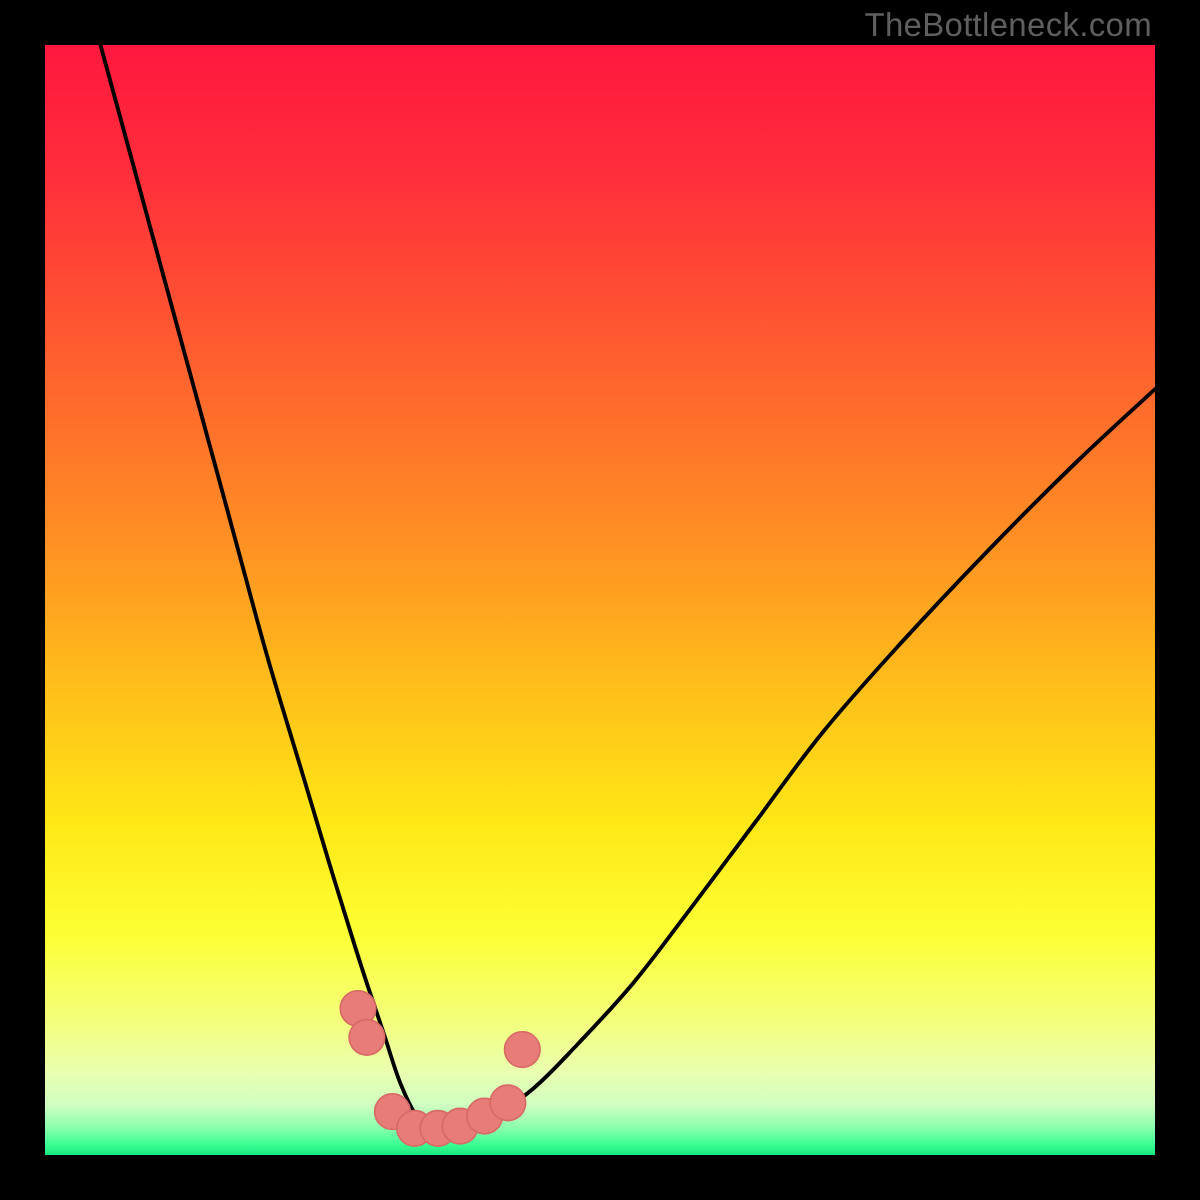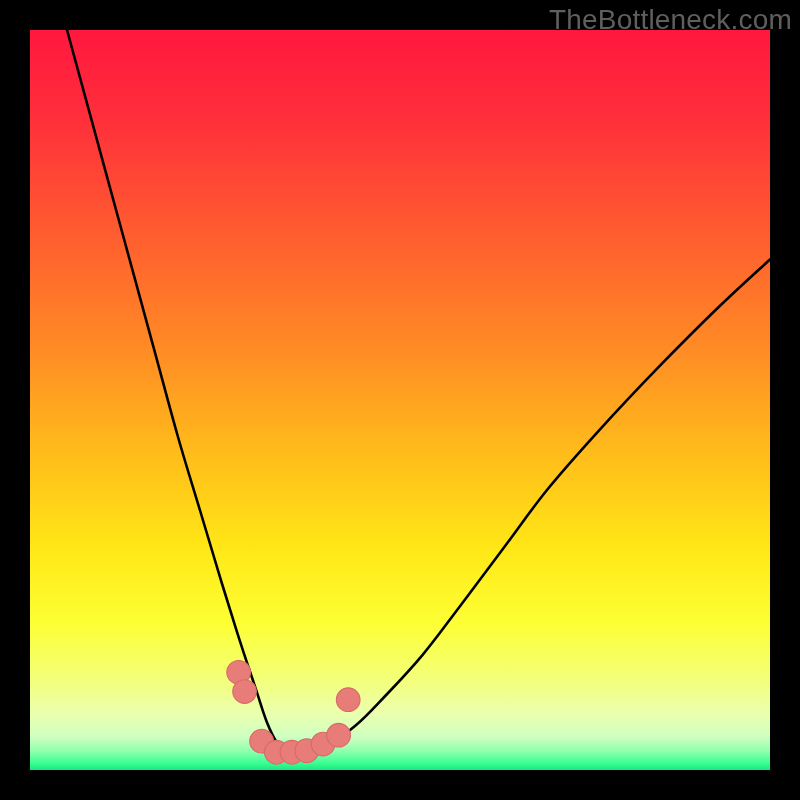--- a/index.html
+++ b/index.html
@@ -12,23 +12,23 @@
     font-family: Arial, Helvetica, sans-serif;
   }
   .frame {
     position: absolute;
     inset: 0;
     background: #000;
   }
   .watermark {
     position: absolute;
     top: 4px;
-    right: 8px;
+    right: 32px;
     color: #5f5f5f;
-    font-size: 28px;
+    font-size: 22px;
     font-weight: 400;
     letter-spacing: 0.2px;
     z-index: 10;
     user-select: none;
   }
   .plot {
     position: absolute;
     left: 30px;
     top: 30px;
     width: 740px;

